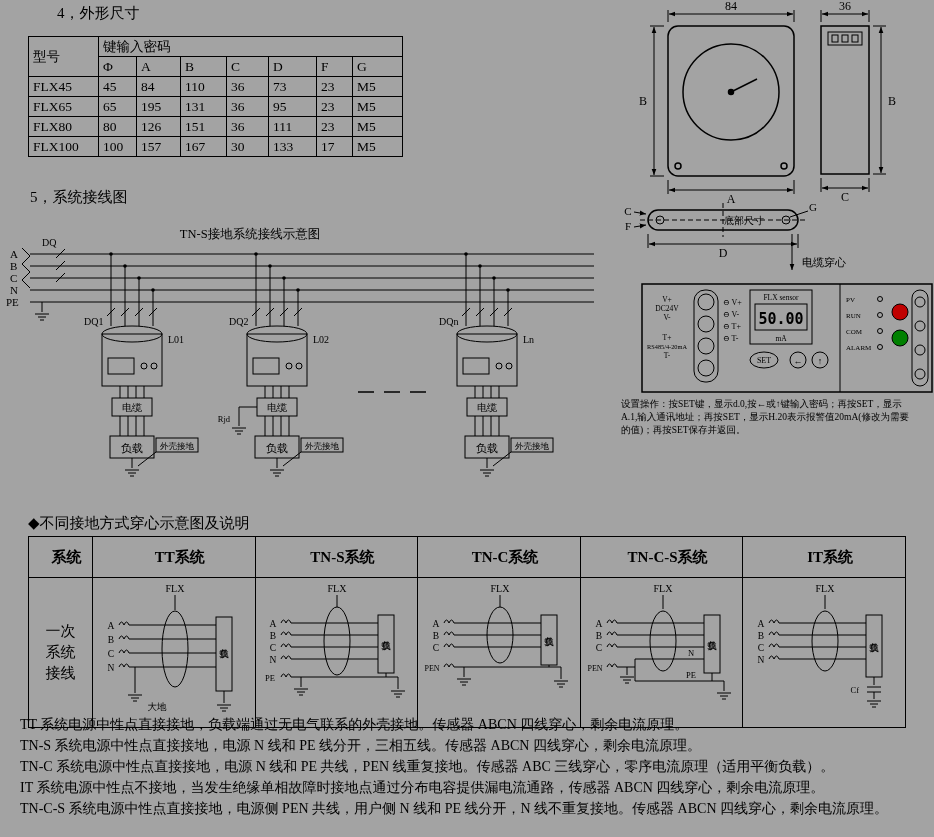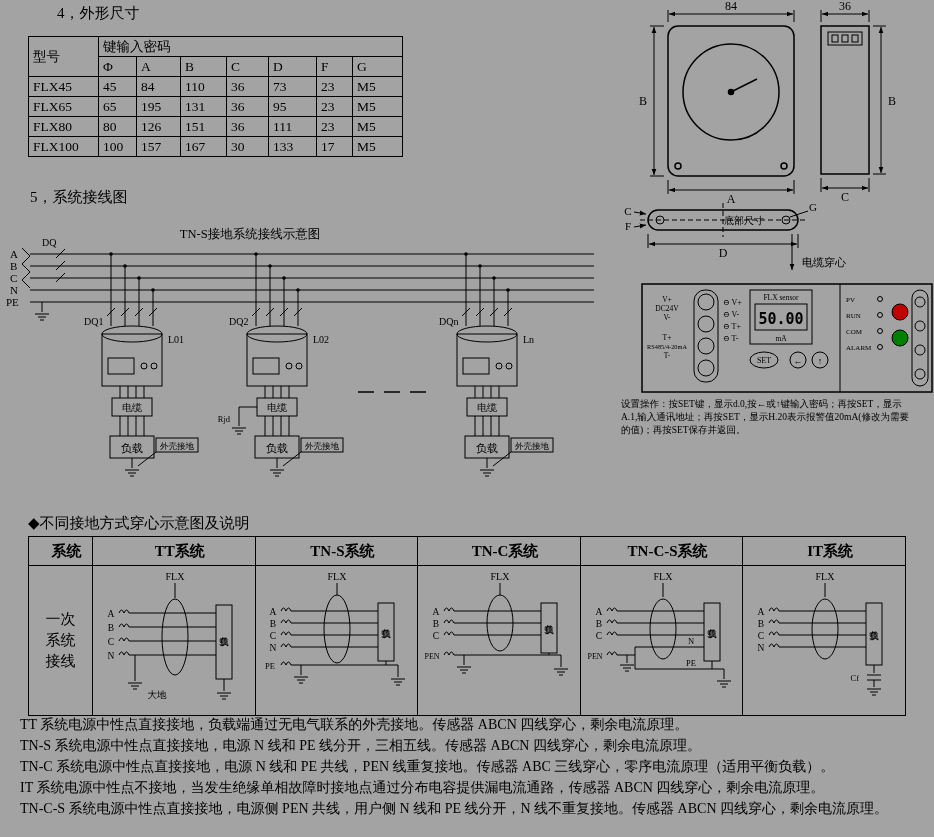--- a/index.html
+++ b/index.html
@@ -11,21 +11,21 @@
   table.dim { border-collapse:collapse; font-size:13.5px; }
   table.dim th, table.dim td { border:1px solid #000; padding:0 4px; height:20px;
           font-weight:normal; text-align:left; white-space:nowrap; }
   svg { display:block; }
   svg text { font-family:"Liberation Serif","DejaVu Serif",serif; fill:#000; }
   .st  { stroke:#000; fill:none; stroke-width:1; }
   .st2 { stroke:#000; fill:none; stroke-width:1.5; }
   .seg { font-family:"DejaVu Sans Mono","Liberation Mono",monospace; font-weight:bold; }
   table.sys { border-collapse:collapse; table-layout:fixed; width:878px; }
   table.sys th, table.sys td { border:1px solid #000; padding:0; }
-  table.sys th { font-size:15px; font-weight:bold; height:29px; text-align:center;padding-left:12px; }
+  table.sys th { font-size:15px; font-weight:bold; height:41px; text-align:center;padding-left:12px; }
   table.sys td.cell { height:150px; vertical-align:middle; }
   .rl { width:36px; margin:0 auto; font-size:15px; line-height:21px; text-align:center; }
   .notes { font-size:14px; line-height:21px; }
   .notes p { white-space:nowrap; }
   .instr { font-size:9.5px; line-height:1.35; }
   .vtext { writing-mode:tb; }
 </style>
 </head>
 <body>
 

